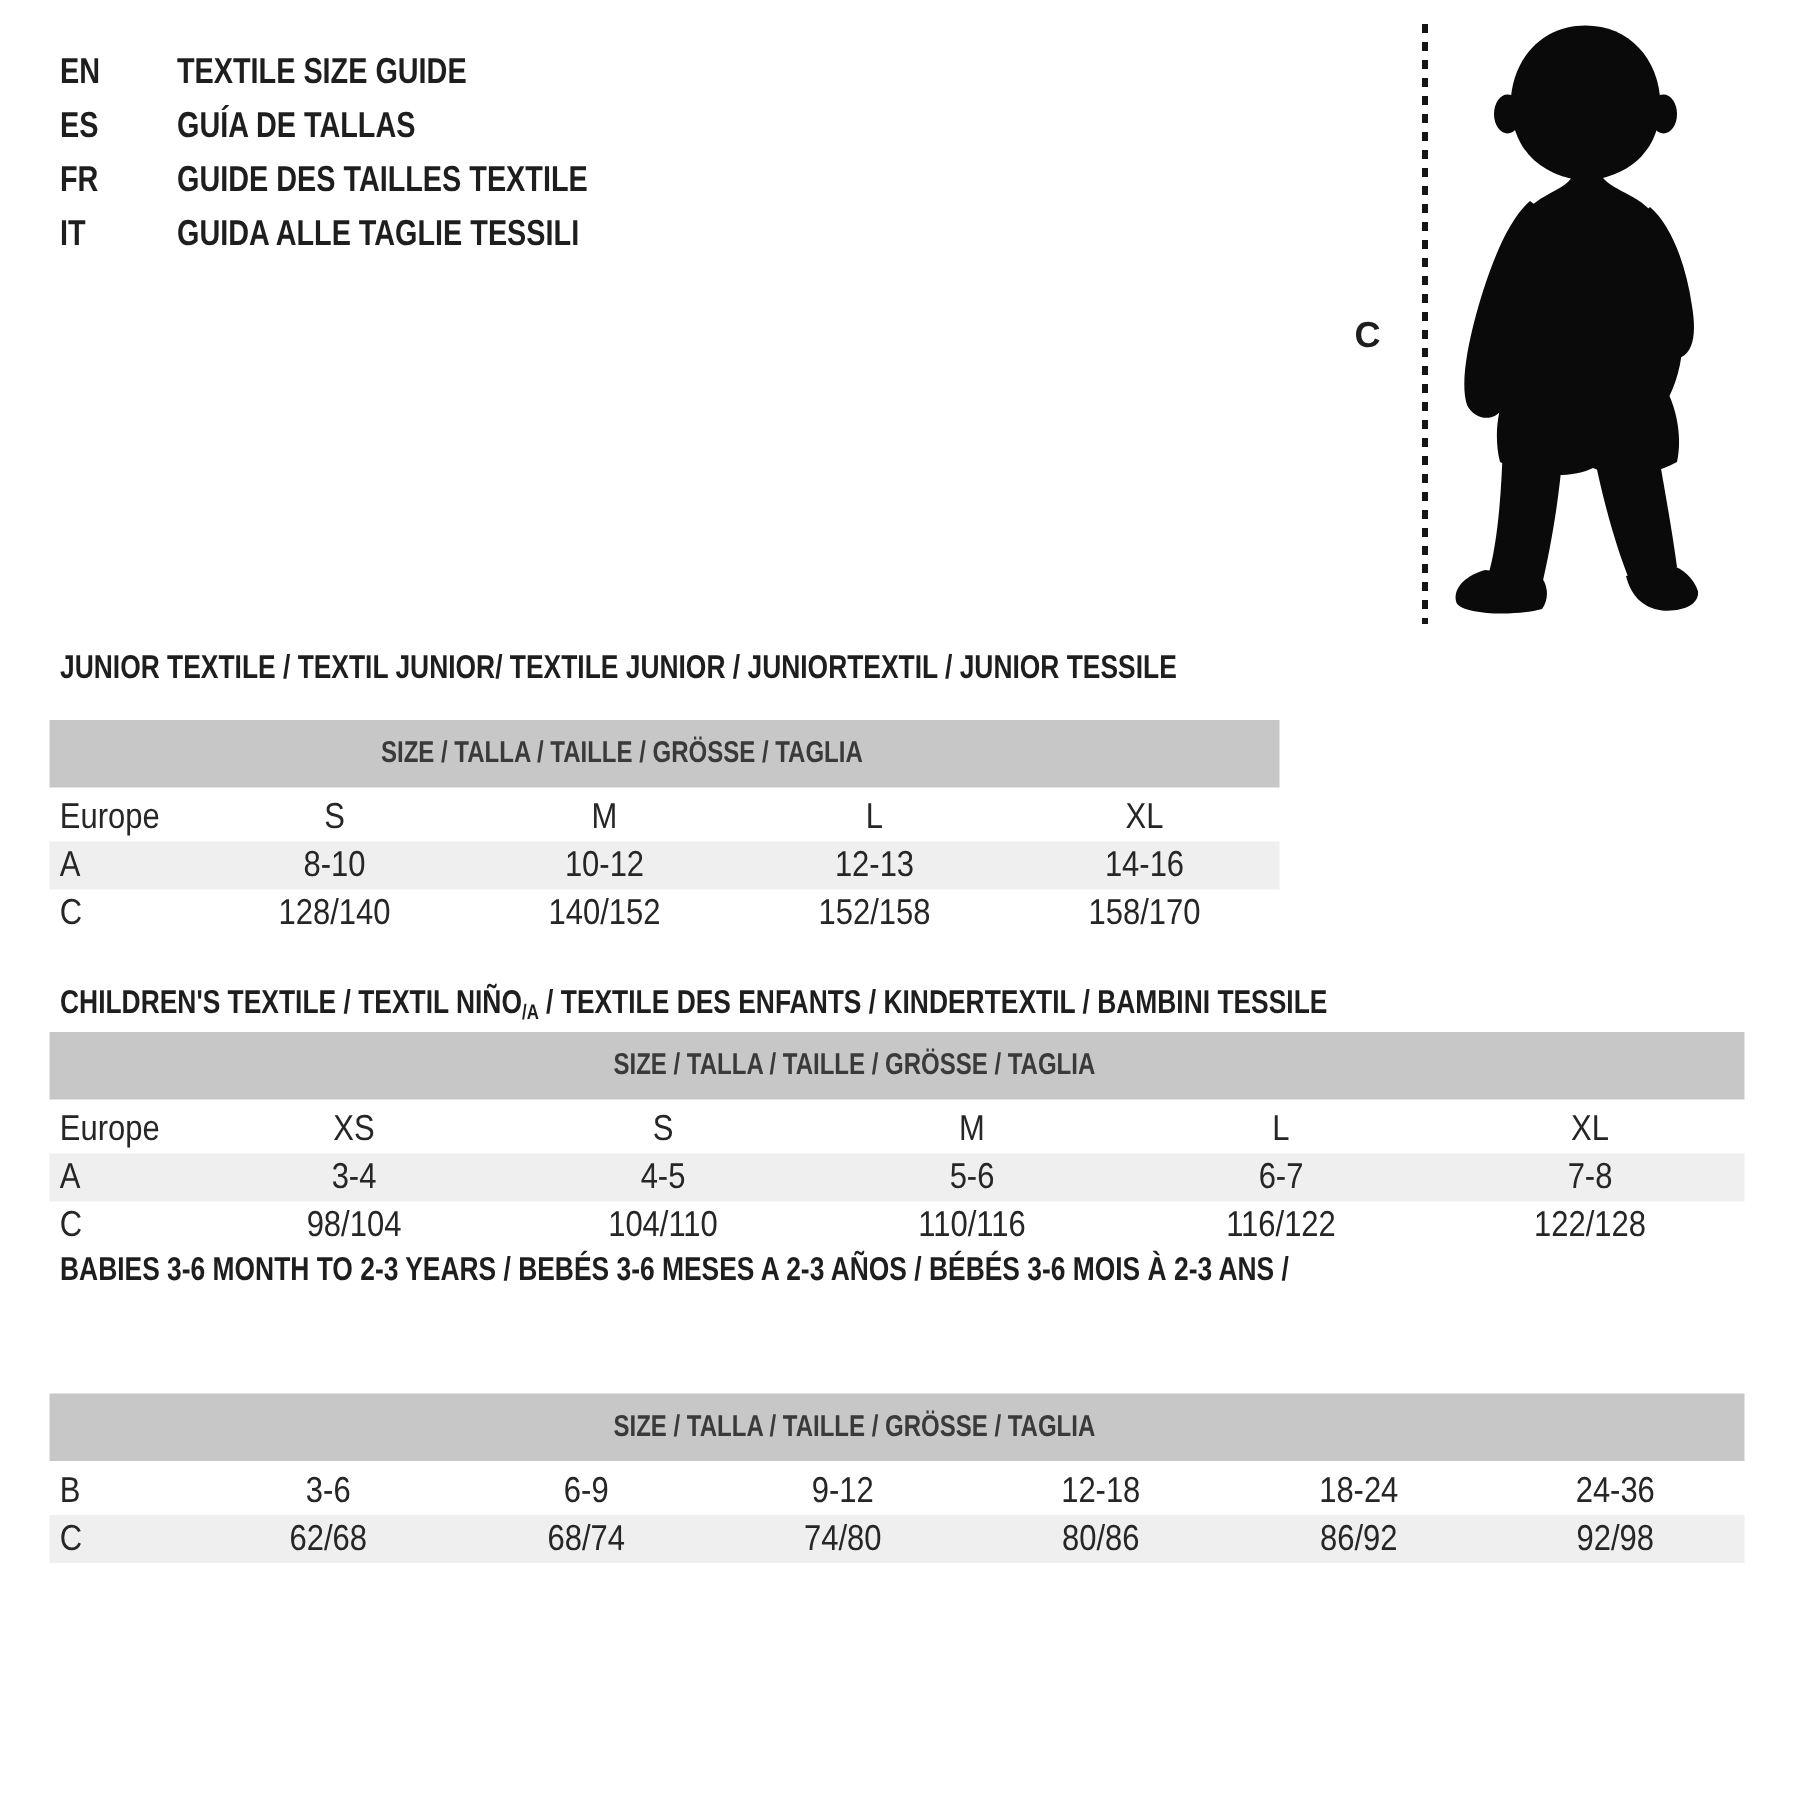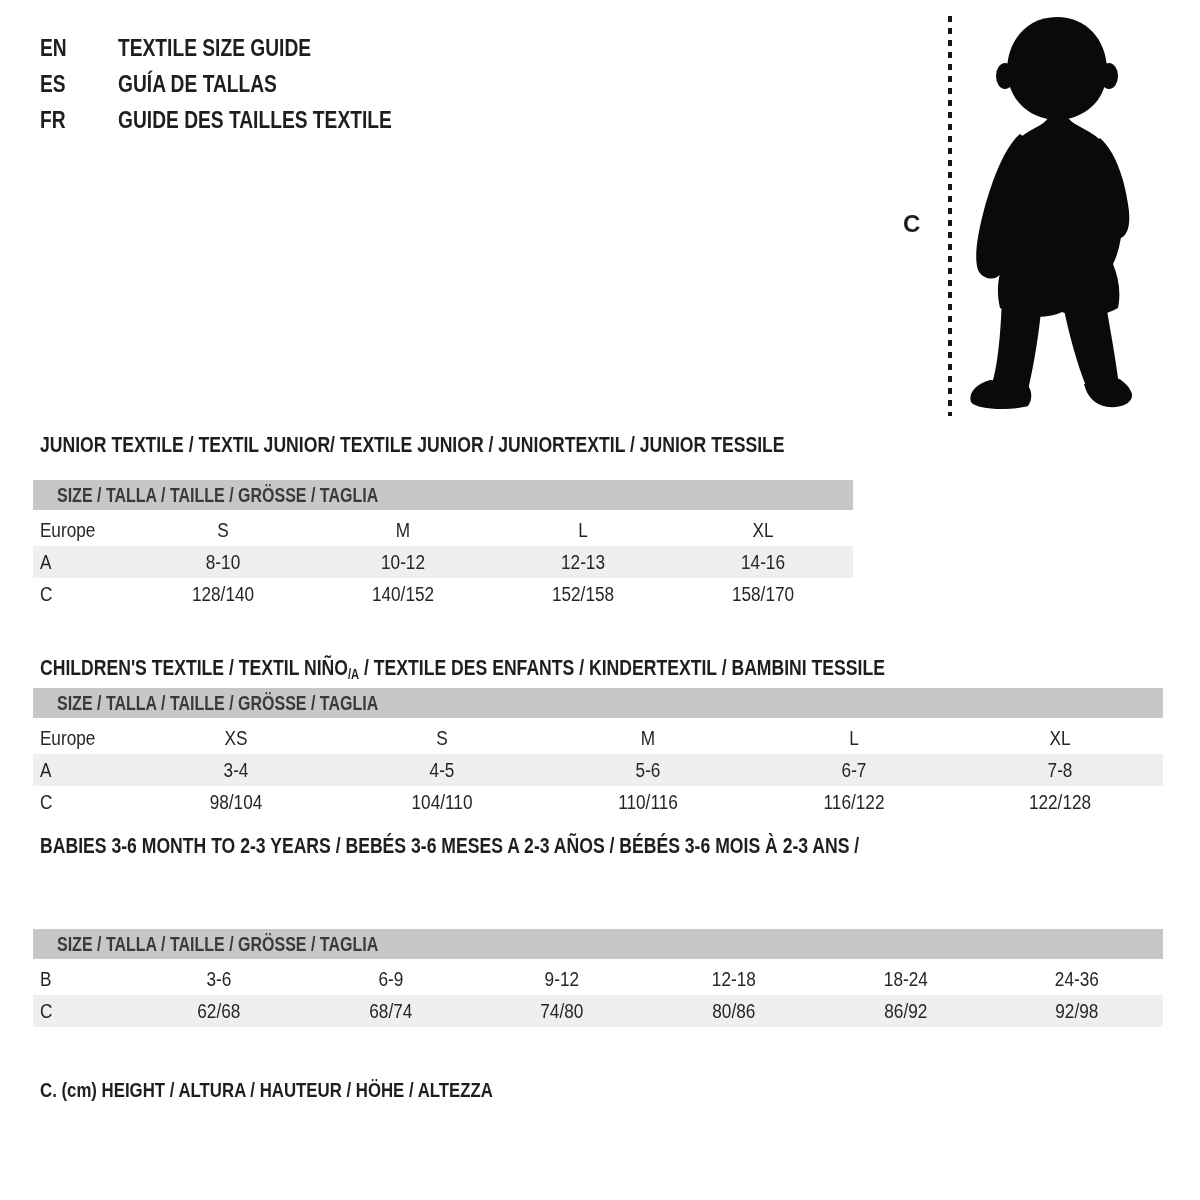--- a/index.html
+++ b/index.html
@@ -25,23 +25,23 @@
   .c-label{left:903px;top:210px;font-size:24px;font-weight:700;}
   .silhouette{left:966px;top:14px;color:var(--silhouette,#0a0a0a);}
 
   
   .heading{font-size:22px;font-weight:700;white-space:nowrap;}
   .heading .sub{font-size:14px;vertical-align:-4px;letter-spacing:0;}
   .h-two-line{line-height:35px;}
 
   
   .size-table{left:33px;}
-  .bar{height:30px;display:flex;align-items:center;padding-left:24px;box-sizing:border-box;
-       background:var(--bar-bg,#c7c7c7);font-size:20px;font-weight:700;color:#3a3a3a;margin-bottom:4px;}
-  .trow{height:32px;display:flex;align-items:center;font-size:20px;font-weight:400;color:#262626;}
+  .bar{height:45px;display:flex;align-items:center;padding-left:24px;box-sizing:border-box;
+       background:var(--bar-bg,#c7c7c7);font-size:20px;font-weight:700;color:#3a3a3a;margin-bottom:4px;justify-content:center;}
+  .trow{height:32px;display:flex;align-items:center;font-size:24px;font-weight:400;color:#262626;}
   .trow.shaded{background:var(--row-alt-bg,#efefef);}
   .trow .lbl{width:100px;padding-left:8px;box-sizing:border-box;}
   .trow .val{flex:1;text-align:center;}
 
   
   .legend{left:40px;top:1072px;}
   .legend-line{height:35px;display:flex;align-items:center;font-size:21px;font-weight:700;}
 </style>
 </head>
 <body>
@@ -53,20 +53,24 @@
       <span class="lang-code cond">EN</span>
       <span class="lang-title cond">TEXTILE SIZE GUIDE</span>
     </div>
     <div class="lang-row">
       <span class="lang-code cond">ES</span>
       <span class="lang-title cond">GUÍA DE TALLAS</span>
     </div>
     <div class="lang-row">
       <span class="lang-code cond">FR</span>
       <span class="lang-title cond">GUIDE DES TAILLES TEXTILE</span>
+    </div>
+    <div class="lang-row">
+      <span class="lang-code cond">IT</span>
+      <span class="lang-title cond">GUIDA ALLE TAGLIE TESSILI</span>
     </div>
   </div>
 
   <div class="abs measure-line"></div>
   <div class="abs c-label">C</div>
   <svg class="abs silhouette" width="170" height="400" viewBox="0 0 170 400" aria-hidden="true">
     <g fill="currentColor">
       <path d="M91,3 C120,3 140,25 141,55 C141,85 122,102 96,106 L86,106 C60,102 42,85 41,55 C42,25 62,3 91,3 Z"></path>
       <ellipse cx="39" cy="62" rx="9" ry="13"></ellipse>
       <ellipse cx="143" cy="62" rx="9" ry="13"></ellipse>
@@ -164,18 +168,15 @@
       <div class="val cx">62/68</div>
       <div class="val cx">68/74</div>
       <div class="val cx">74/80</div>
       <div class="val cx">80/86</div>
       <div class="val cx">86/92</div>
       <div class="val cx">92/98</div>
     </div>
   </div>
 
   <div class="abs legend">
-    <div class="legend-line">
-      <span class="cond">C. (cm) HEIGHT / ALTURA / HAUTEUR / HÖHE / ALTEZZA</span>
-    </div>
   </div>
 
 </div>
 
 </body></html>

